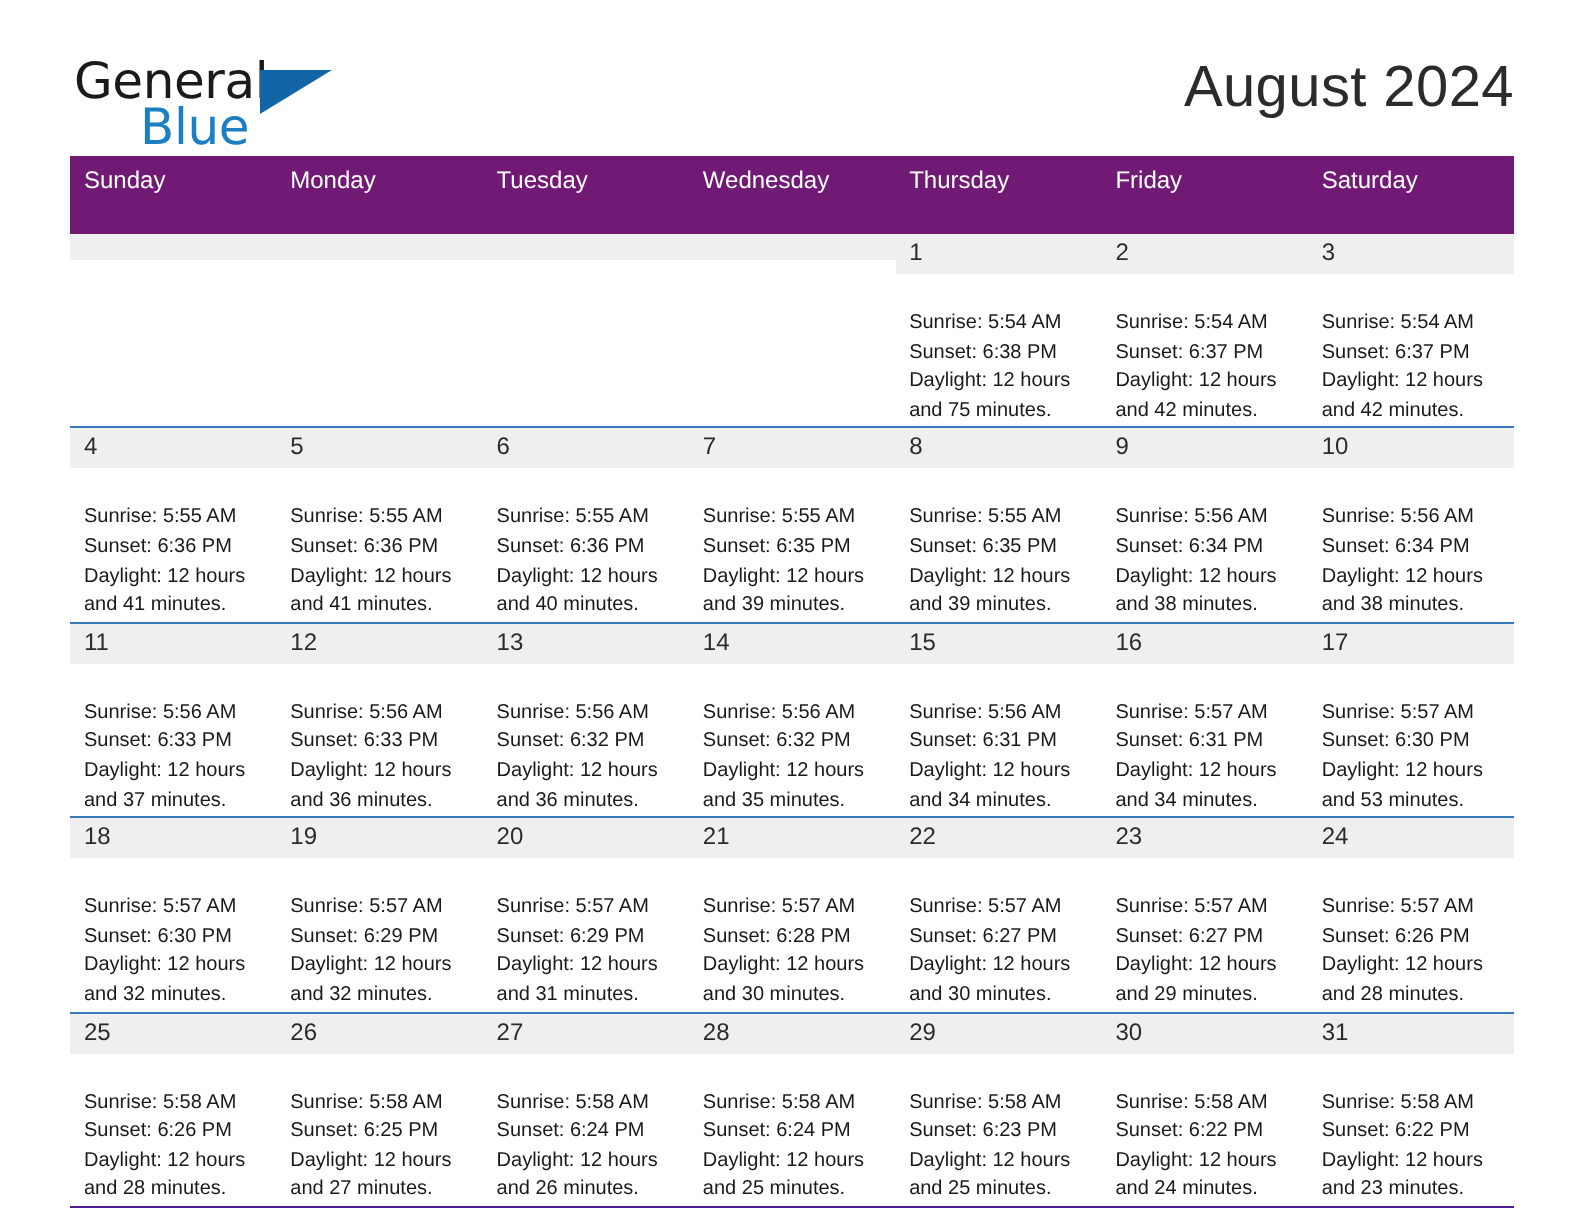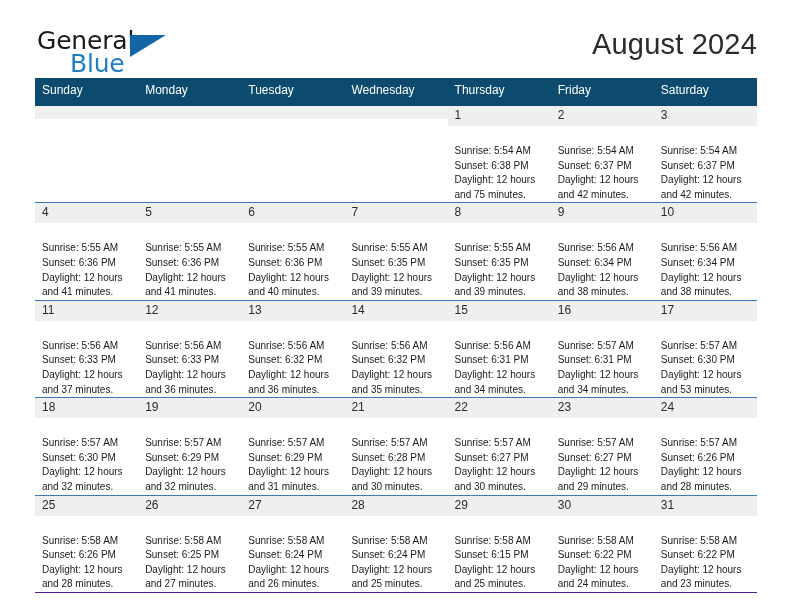--- a/index.html
+++ b/index.html
@@ -87,26 +87,26 @@
   }
 
   
   .calendar {
     margin-top: 6px;
     width: 722px;
     border-collapse: collapse;
     table-layout: fixed;
   }
   .calendar th {
-    background: #0c4a6e;
+    background: #701a75;
     color: #ffffff;
     font-size: 12px;
     font-weight: normal;
     text-align: left;
-    padding: 5px 0 9px 7px;
+    padding: 5px 0 20px 7px;
     height: 20px;
     box-sizing: border-box;
   }
   .calendar td {
     vertical-align: top;
     padding: 0;
     height: 90px;
     border-top: 1px solid #3b78bc;
     background: #ffffff;
     box-sizing: border-box;
@@ -444,21 +444,21 @@
               <div>Sunrise: 5:58 AM</div>
               <div>Sunset: 6:24 PM</div>
               <div>Daylight: 12 hours</div>
               <div>and 25 minutes.</div>
             </div>
           </td>
           <td>
             <div class="daynum">29</div>
             <div class="info">
               <div>Sunrise: 5:58 AM</div>
-              <div>Sunset: 6:15 PM</div>
+              <div>Sunset: 6:23 PM</div>
               <div>Daylight: 12 hours</div>
               <div>and 25 minutes.</div>
             </div>
           </td>
           <td>
             <div class="daynum">30</div>
             <div class="info">
               <div>Sunrise: 5:58 AM</div>
               <div>Sunset: 6:22 PM</div>
               <div>Daylight: 12 hours</div>

